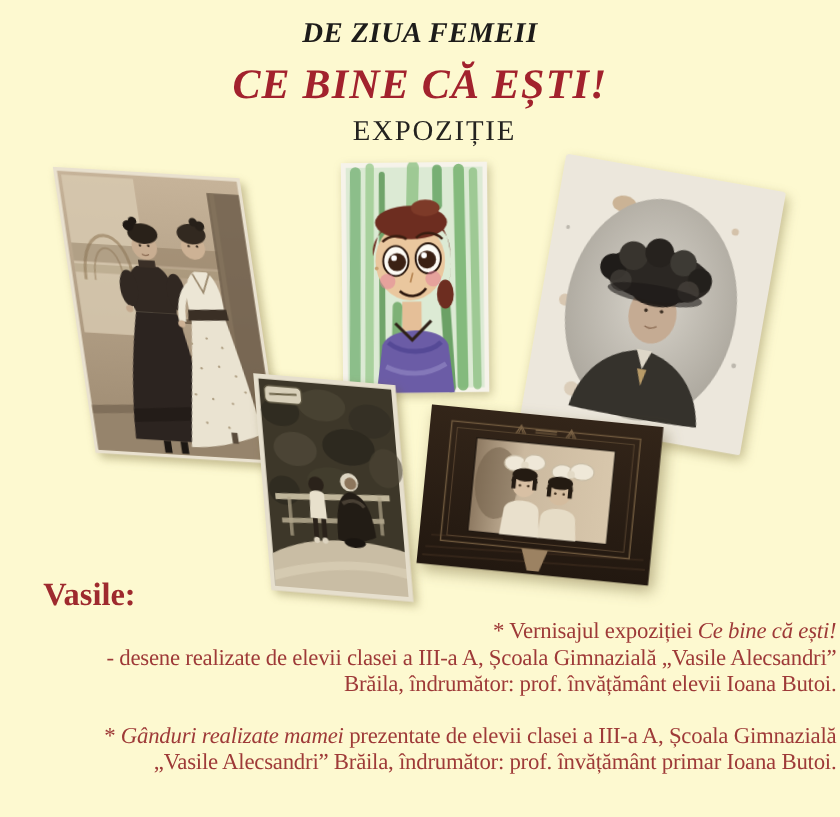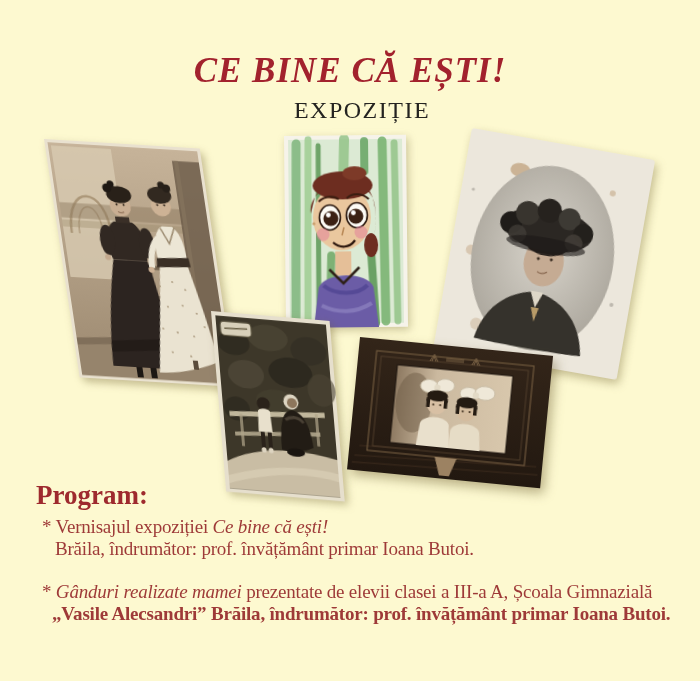--- a/index.html
+++ b/index.html
@@ -47,33 +47,34 @@
                        transform: rotate(5.6deg); z-index: 4;
                        filter: drop-shadow(4px 5px 6px rgba(100,85,40,.45)); }
   
   .program-heading {
     position: absolute; left: 36px; top: 480px;
     font-size: 27px; font-weight: bold; color: #9e2a2e;
   }
   .program {
     position: absolute; left: 42px; top: 516px; width: 655px;
     color: #9e3a38; font-size: 19px; line-height: 22px;
-    letter-spacing: -0.2px; white-space: nowrap;
+    letter-spacing: -0.2px; white-space: nowrap; text-align: right;
   }
   .program .line { display: block; }
   .program .indent1 { padding-left: 13px; }
-  .program .indent2 { padding-left: 10px; font-weight: bold; }
+  .program .indent2 { padding-left: 10px; }
   .program .gap { height: 21px; }
   .it { font-style: italic; }
 </style>
 </head>
 <body>
 
 <div id="poster">
 
+  <div class="kicker">DE ZIUA FEMEII</div>
   <div class="title">CE BINE CĂ EȘTI!</div>
   <div class="subtitle">EXPOZIȚIE</div>
 
   <div class="photo" id="photo-two-women">
     <svg viewBox="0 0 156 236" xmlns="http://www.w3.org/2000/svg">
       <defs>
         <linearGradient id="p1g" x1="0" y1="0" x2="0" y2="1">
           <stop offset="0" stop-color="#c6b399"></stop>
             <stop offset="1" stop-color="#9c8970"></stop>
         </linearGradient>
@@ -335,22 +336,23 @@
         <rect x="120" y="57" width="3.5" height="10" fill="#241b12"></rect>
         <circle cx="109.5" cy="64" r="1.1" fill="#40301f"></circle>
         <circle cx="116.5" cy="64" r="1.1" fill="#40301f"></circle>
         <path d="M99,84 C101,74 126,74 128,84 L130,102 L98,102 Z" fill="#e6dcc6"></path>
       </g>
 
       <path d="M86,112 L108,112 L102,130 L92,130 Z" fill="#9c8262"></path>
     </svg>
   </div>
 
-  <div class="program-heading">Program:</div>
+  <div class="program-heading">Vasile:</div>
   <div class="program">
     <span class="line"><span>* Vernisajul expoziției </span><span class="it">Ce bine că ești!</span></span>
-    <span class="line indent1">Brăila, îndrumător: prof. învățământ primar Ioana Butoi.</span>
+    <span class="line">- desene realizate de elevii clasei a III-a A, Școala Gimnazială „Vasile Alecsandri”</span>
+    <span class="line indent1">Brăila, îndrumător: prof. învățământ elevii Ioana Butoi.</span>
     <span class="gap line"></span>
     <span class="line"><span>* </span><span class="it">Gânduri realizate mamei</span><span> prezentate de elevii clasei a III-a A, Școala Gimnazială</span></span>
     <span class="line indent2">„Vasile Alecsandri” Brăila, îndrumător: prof. învățământ primar Ioana Butoi.</span>
   </div>
 
 </div>
 
 </body></html>

